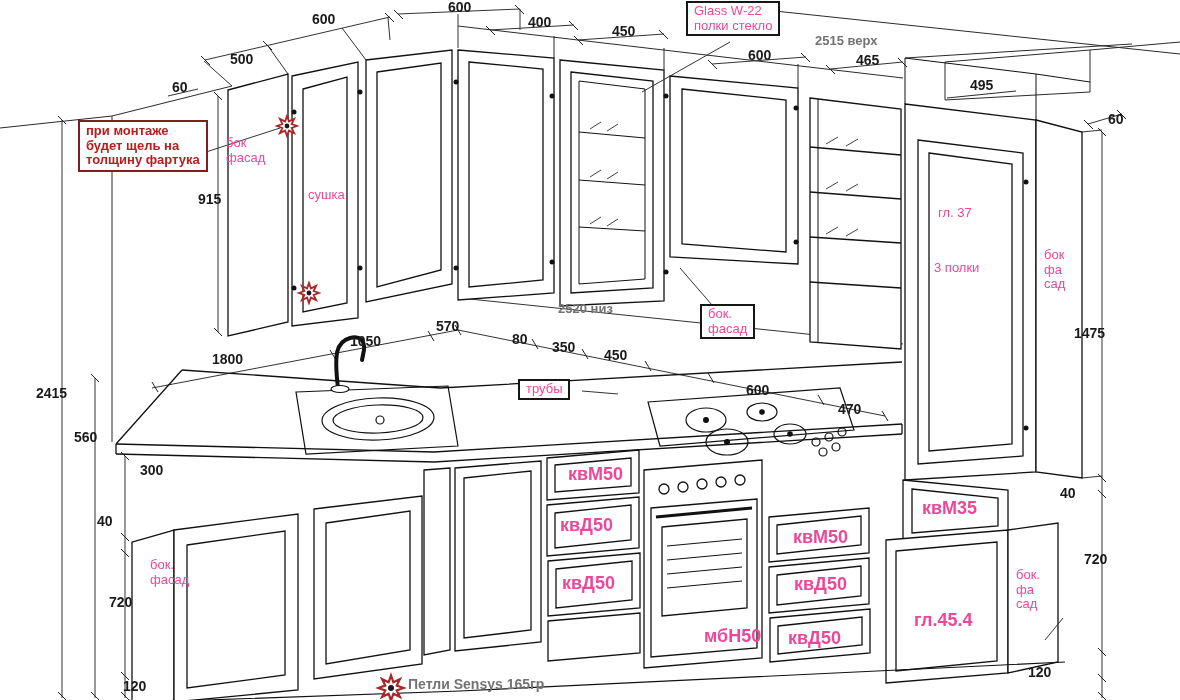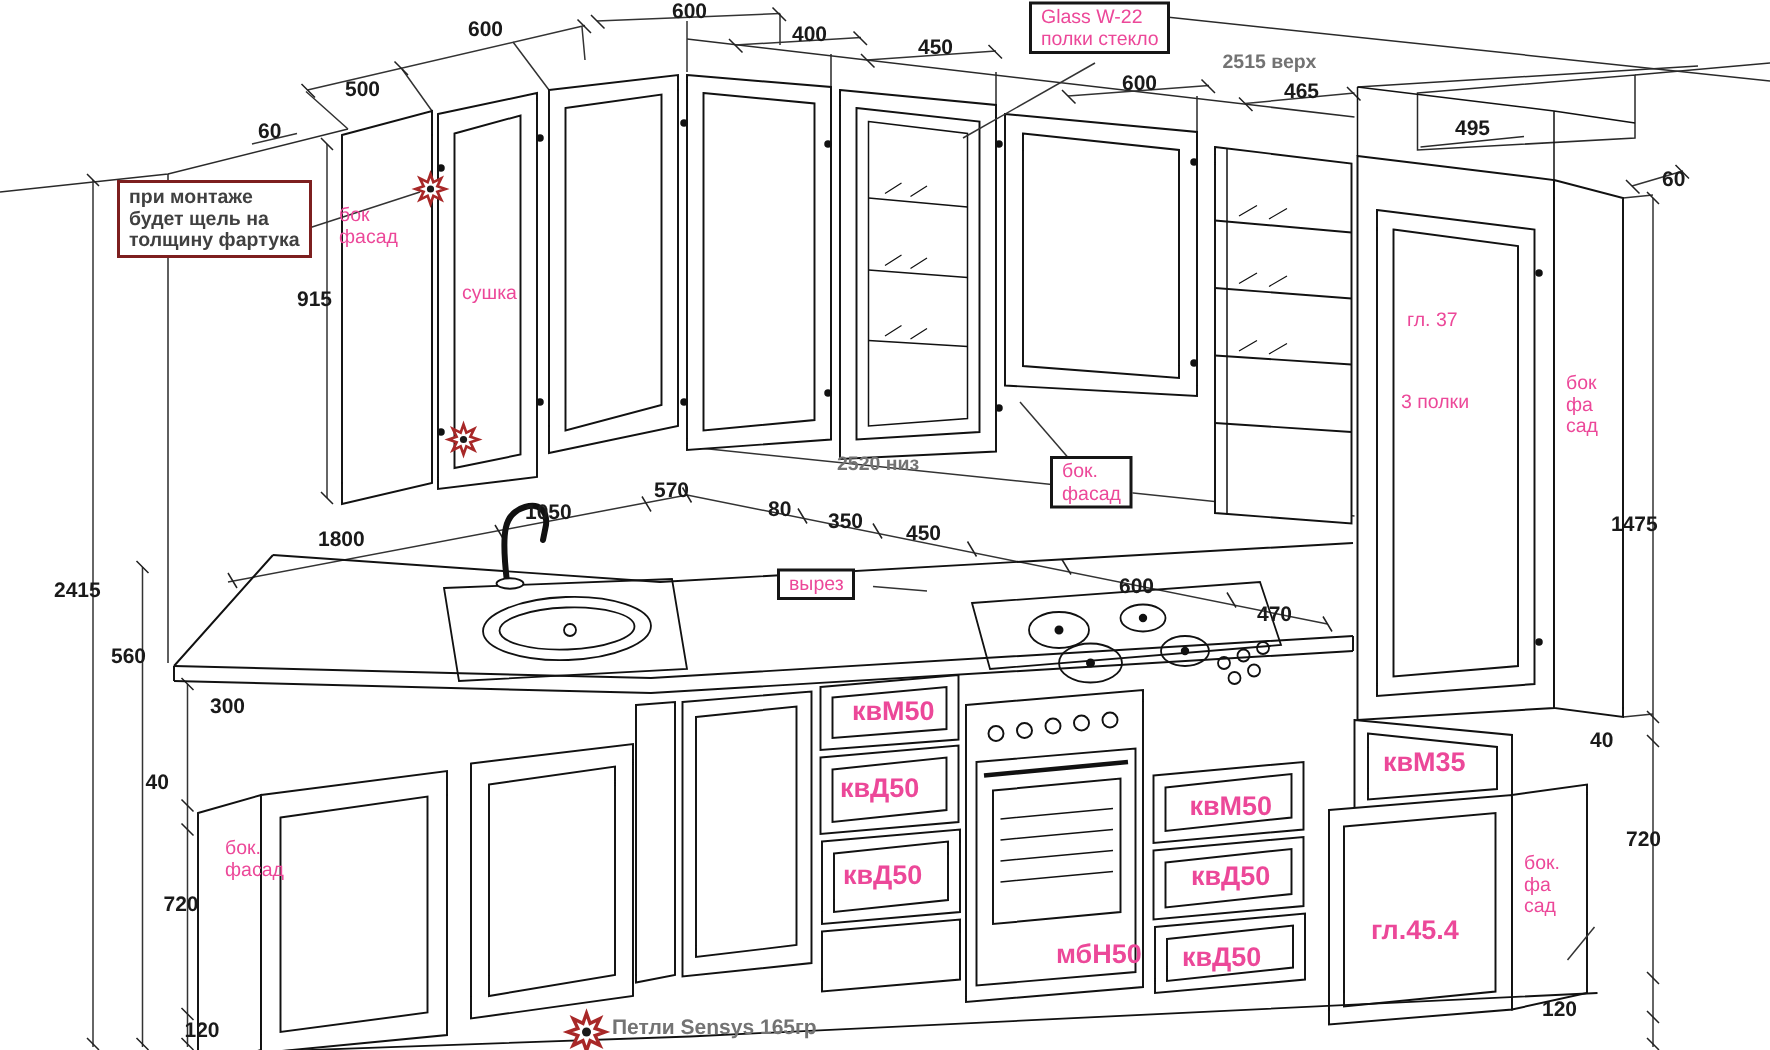--- a/index.html
+++ b/index.html
@@ -16,21 +16,21 @@
   }
   .dim { font-size:14px; font-weight:700; color:#1a1a1a; letter-spacing:0; }
   .red { color:#737373; font-weight:700; }
   .mod { font-size:18px; font-weight:700; }
   .box {
     border:2px solid #161616; background:#fff; padding:1px 6px;
     font-size:13px; z-index:6;
   }
   .redbox {
     border:2px solid #7d1f1f; background:#fff; padding:2px 6px;
-    color:#404040; font-weight:700; font-size:13px; z-index:6;
+    color:#b91c1c; font-weight:700; font-size:13px; z-index:6;
   }
 </style>
 </head>
 <body>
 
 <div class="stage">
 
   <svg class="art" width="1180" height="700" viewBox="0 0 1180 700">
     <defs>
       <g id="burst">
@@ -251,38 +251,38 @@
   <span class="lbl dim" style="left:552px;top:340px">350</span>
   <span class="lbl dim" style="left:604px;top:348px">450</span>
   <span class="lbl dim" style="left:746px;top:383px">600</span>
   <span class="lbl dim" style="left:838px;top:402px">470</span>
 
   <span class="lbl dim" style="left:748px;top:48px">600</span>
   <span class="lbl dim" style="left:856px;top:53px">465</span>
   <span class="lbl dim" style="left:970px;top:78px">495</span>
   <span class="lbl dim" style="left:1108px;top:112px">60</span>
 
-  <span class="lbl dim" style="left:1074px;top:342px">1475</span>
+  <span class="lbl dim" style="left:1074px;top:326px">1475</span>
   <span class="lbl dim" style="left:1060px;top:486px">40</span>
   <span class="lbl dim" style="left:1084px;top:552px">720</span>
   <span class="lbl dim" style="left:1028px;top:665px">120</span>
 
   <div class="lbl box" style="left:686px;top:1px">Glass W-22
 полки стекло</div>
   <span class="lbl red" style="left:815px;top:34px">2515 верх</span>
   <div class="lbl redbox" style="left:78px;top:120px">при монтаже
 будет щель на
 толщину фартука</div>
   <span class="lbl" style="left:226px;top:136px">бок
 фасад</span>
   <span class="lbl" style="left:308px;top:188px">сушка</span>
   <span class="lbl red" style="left:558px;top:302px">2520 низ</span>
   <div class="lbl box" style="left:700px;top:304px">бок.
 фасад</div>
-  <div class="lbl box" style="left:518px;top:379px">вырез</div>
+  <div class="lbl box" style="left:518px;top:379px">трубы</div>
   <span class="lbl" style="left:938px;top:206px">гл. 37</span>
   <span class="lbl" style="left:934px;top:261px">3 полки</span>
   <span class="lbl" style="left:1044px;top:248px">бок
 фа
 сад</span>
   <span class="lbl" style="left:150px;top:558px">бок.
 фасад</span>
   <span class="lbl" style="left:1016px;top:568px">бок.
 фа
 сад</span>

